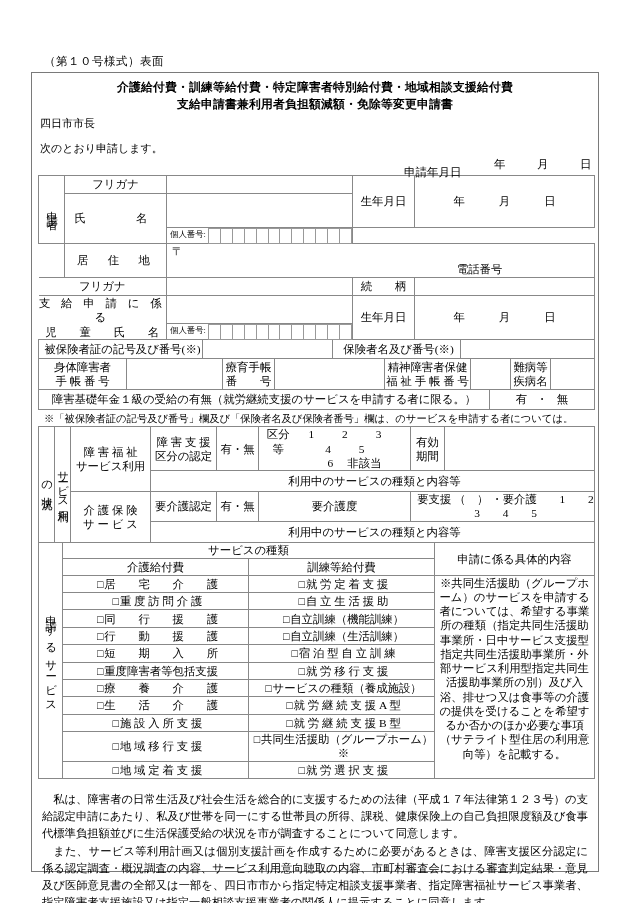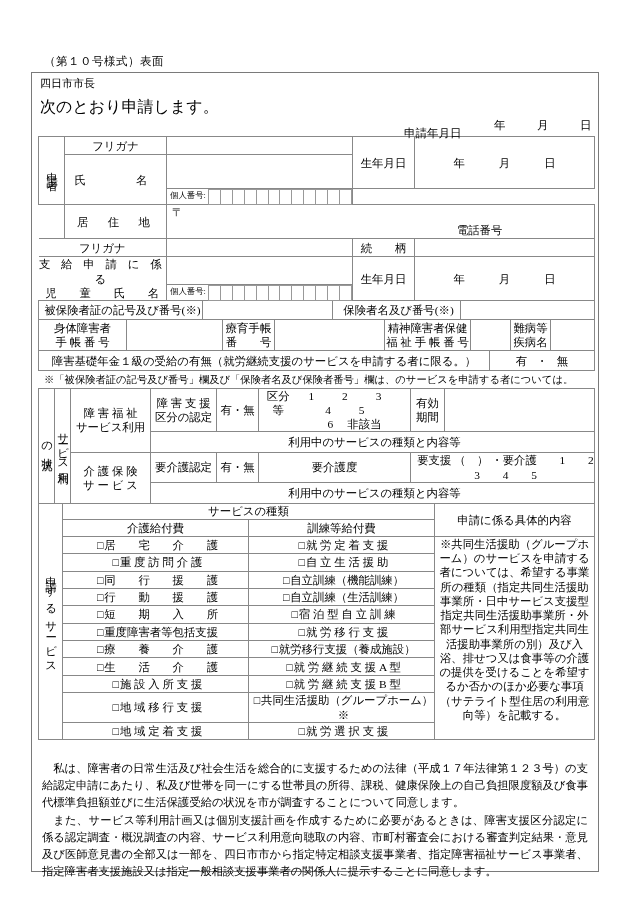--- a/index.html
+++ b/index.html
@@ -13,31 +13,31 @@
 
   .formcode{position:absolute;left:44px;top:54px;font-size:11.5px;letter-spacing:.5px;}
 
   .outer{
     position:absolute;left:31px;top:72px;width:568px;height:800px;
     border:1.4px solid #7a7a7a;box-sizing:border-box;
   }
 
   .hdr{padding-top:6px;text-align:center;font-size:11.8px;line-height:1.45;font-weight:bold;letter-spacing:.2px;}
   .mayor{margin:3px 0 0 8px;font-size:11px;line-height:1.45;}
-  .asfollows{margin:3px 0 0 8px;font-size:16px;line-height:1.45;}
+  .asfollows{margin:9px 0 0 8px;font-size:11px;line-height:1.45;}
 
   .appdate{position:relative;height:16px;font-size:11.5px;}
   .appdate .lbl{position:absolute;left:372px;top:8px;}
   .appdate .y{position:absolute;left:462px;top:0;}
   .appdate .m{position:absolute;left:505px;top:0;}
   .appdate .d{position:absolute;left:548px;top:0;}
 
   table.t{border-collapse:collapse;table-layout:fixed;width:100%;}
   table.t td{border:1px solid #888;font-size:11.4px;padding:0;vertical-align:middle;text-align:center;line-height:1.25;}
-  .tbl-wrap{margin:2px 6px 12px 6px;}
+  .tbl-wrap{margin:2px 6px 4px 6px;}
 
   .vert{
     writing-mode:vertical-rl;text-orientation:upright;
     display:inline-block;letter-spacing:4px;font-size:11.4px;line-height:1;
   }
   .sp2{letter-spacing:.35em;}
   .sp3{letter-spacing:.8em;}
   .noborder-b{border-bottom:none !important;}
   .noborder-t{border-top:none !important;}
   .noborder-l{border-left:none !important;}
@@ -68,20 +68,24 @@
 </style>
 </head>
 <body>
 
 <div class="page">
 
   <div class="formcode">（第１０号様式）表面</div>
 
   <div class="outer">
 
+    <div class="hdr">
+      <div>介護給付費・訓練等給付費・特定障害者特別給付費・地域相談支援給付費</div>
+      <div>支給申請書兼利用者負担額減額・免除等変更申請書</div>
+    </div>
 
     <div class="mayor">四日市市長</div>
     <div class="asfollows">次のとおり申請します。</div>
 
     <div class="appdate">
       <span class="lbl">申請年月日</span>
       <span class="y">年</span>
       <span class="m">月</span>
       <span class="d">日</span>
     </div>
@@ -368,21 +372,21 @@
         <tr class="svc-row">
           <td class="left"><span class="chk">□</span><span>短　　期　　入　　所</span></td>
           <td class="left"><span class="chk">□</span><span>宿 泊 型 自 立 訓 練</span></td>
         </tr>
         <tr class="svc-row">
           <td class="left"><span class="chk">□</span><span>重度障害者等包括支援</span></td>
           <td class="left"><span class="chk">□</span><span>就 労 移 行 支 援</span></td>
         </tr>
         <tr class="svc-row">
           <td class="left"><span class="chk">□</span><span>療　　養　　介　　護</span></td>
-          <td class="left"><span class="chk">□</span><span>就労移行支援（養成施設）</span></td>
+          <td class="left"><span class="chk">□</span><span>サービスの種類（養成施設）</span></td>
         </tr>
         <tr class="svc-row">
           <td class="left"><span class="chk">□</span><span>生　　活　　介　　護</span></td>
           <td class="left"><span class="chk">□</span><span>就 労 継 続 支 援 A 型</span></td>
         </tr>
         <tr class="svc-row">
           <td class="left"><span class="chk">□</span><span>施 設 入 所 支 援</span></td>
           <td class="left"><span class="chk">□</span><span>就 労 継 続 支 援 B 型</span></td>
         </tr>
         <tr class="svc-row">

